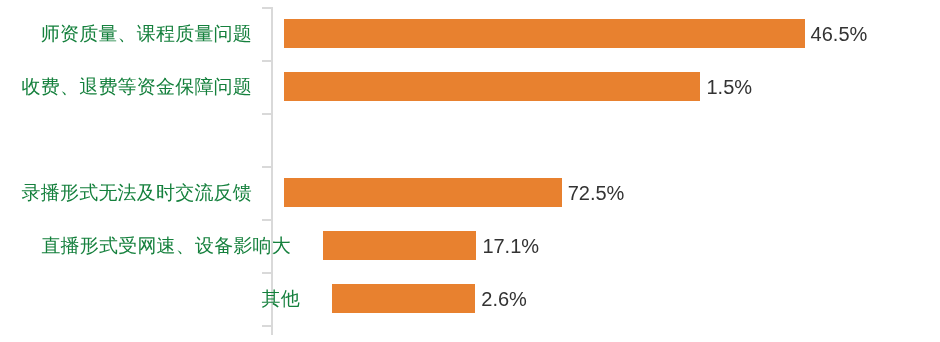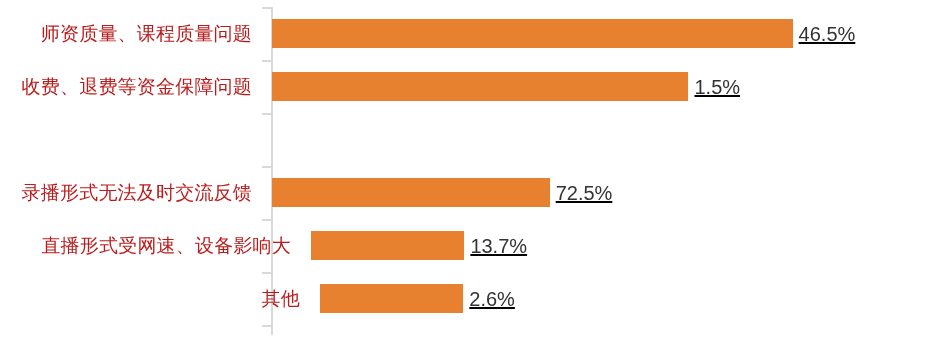--- a/index.html
+++ b/index.html
@@ -53,33 +53,32 @@
     top: 0;
     width: 262px;
     height: 53px;
     display: flex;
     align-items: center;
     justify-content: flex-end;
     padding-right: 10px;
     box-sizing: border-box;
     font-size: 19px;
     line-height: 1.15;
-    color: #b91c1c;
+    color: #15803d;
     letter-spacing: 0.2px;
     white-space: nowrap;
   }
 
   .bar-wrap {
     position: absolute;
-    left: 272px;
+    left: 284px;
     top: 0;
     height: 53px;
     display: flex;
     align-items: center;
-    text-decoration: underline;
   }
 
   .bar {
     height: 29px;
     background: #e8812f;
     display: block;
   }
 
   .value-label {
     margin-left: 6px;
@@ -128,21 +127,21 @@
     <div class="bar-wrap">
       <span class="bar" style="width: 277.647px; background: rgb(232, 129, 47);"></span>
       <span class="value-label">72.5%</span>
     </div>
   </div>
 
   <div class="row" style="top:219px;margin-left:39px;">
     <div class="cat-label">直播形式受网速、设备影响大</div>
     <div class="bar-wrap">
       <span class="bar" style="width: 153.378px; background: rgb(232, 129, 47);"></span>
-      <span class="value-label">13.7%</span>
+      <span class="value-label">17.1%</span>
     </div>
   </div>
 
   <div class="row" style="top:272px;margin-left:48px;">
     <div class="cat-label">其他</div>
     <div class="bar-wrap">
       <span class="bar" style="width: 143.302px; background: rgb(232, 129, 47);"></span>
       <span class="value-label">2.6%</span>
     </div>
   </div>

